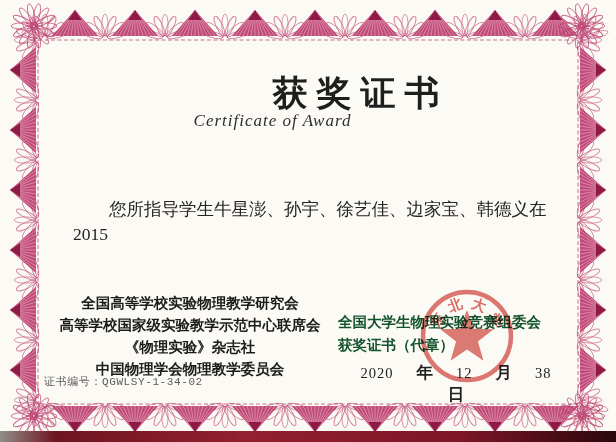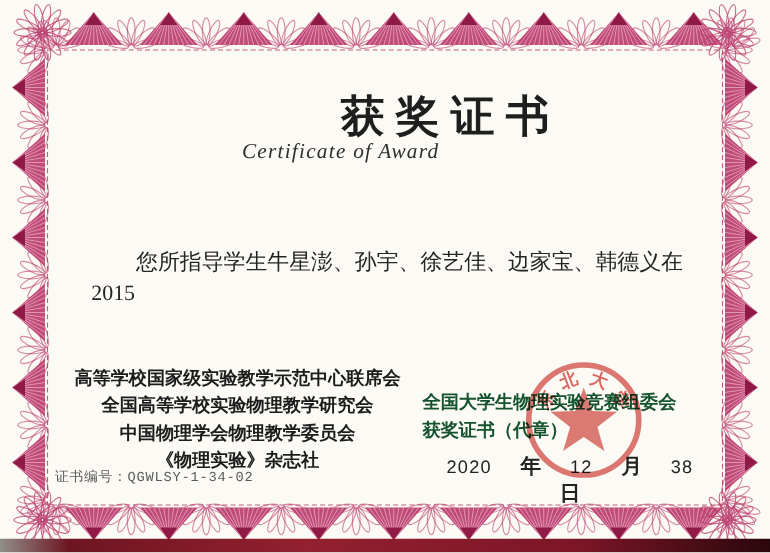--- a/index.html
+++ b/index.html
@@ -34,21 +34,21 @@
     font-size:14.5px;line-height:22px;font-weight:600;color:#1c1c1c;
   }
   .issuers-right{
     position:absolute;left:338px;top:311px;width:236px;z-index:1;text-align:left;
     font-size:14.5px;line-height:22.5px;font-weight:600;color:#14532d;
   }
   .date-line{
     position:absolute;left:338px;top:362px;width:236px;z-index:1;text-align:center;
     font-size:16.5px;font-weight:600;color:#222;
   }
-  .date-line .num{font-size:14.5px;font-weight:400;letter-spacing:1px;margin:0 19px;font-family:Liberation Sans, sans-serif;}
+  .date-line .num{font-size:14.5px;font-weight:400;letter-spacing:1px;margin:0 19px;font-family:Liberation Serif, serif;}
   .date-line .unit{margin:0 4px;}
   .serial{
     position:absolute;left:44px;top:374px;z-index:1;
     font-size:11px;letter-spacing:.6px;color:#5a5a5a;font-family:Liberation Mono, monospace;
   }
   .seal-svg{position:absolute;left:397px;top:266px;width:140px;height:140px;z-index:2;
     mix-blend-mode:multiply;opacity:.88;}
 </style>
 </head>
 <body>
@@ -751,24 +751,24 @@
 
   <div class="title">获奖证书</div>
   <div class="subtitle">Certificate of Award</div>
 
   <div class="body-text">
     <div class="indent">您所指导学生牛星澎、孙宇、徐艺佳、边家宝、韩德义在 2015</div>
     
   </div>
 
   <div class="issuers-left">
+    <div>全国高等学校实验物理教学研究会</div>
     <div>高等学校国家级实验教学示范中心联席会</div>
-    <div>全国高等学校实验物理教学研究会</div>
+    <div>《物理实验》杂志社</div>
     <div>中国物理学会物理教学委员会</div>
-    <div>《物理实验》杂志社</div>
   </div>
 
   <div class="issuers-right">
     <div>全国大学生物理实验竞赛组委会</div>
     <div>获奖证书（代章）</div>
   </div>
 
   <div class="date-line">
     <span class="num">2020</span><span class="unit">年</span><span class="num">12</span><span class="unit">月</span><span class="num">38</span><span class="unit">日</span>
   </div>

